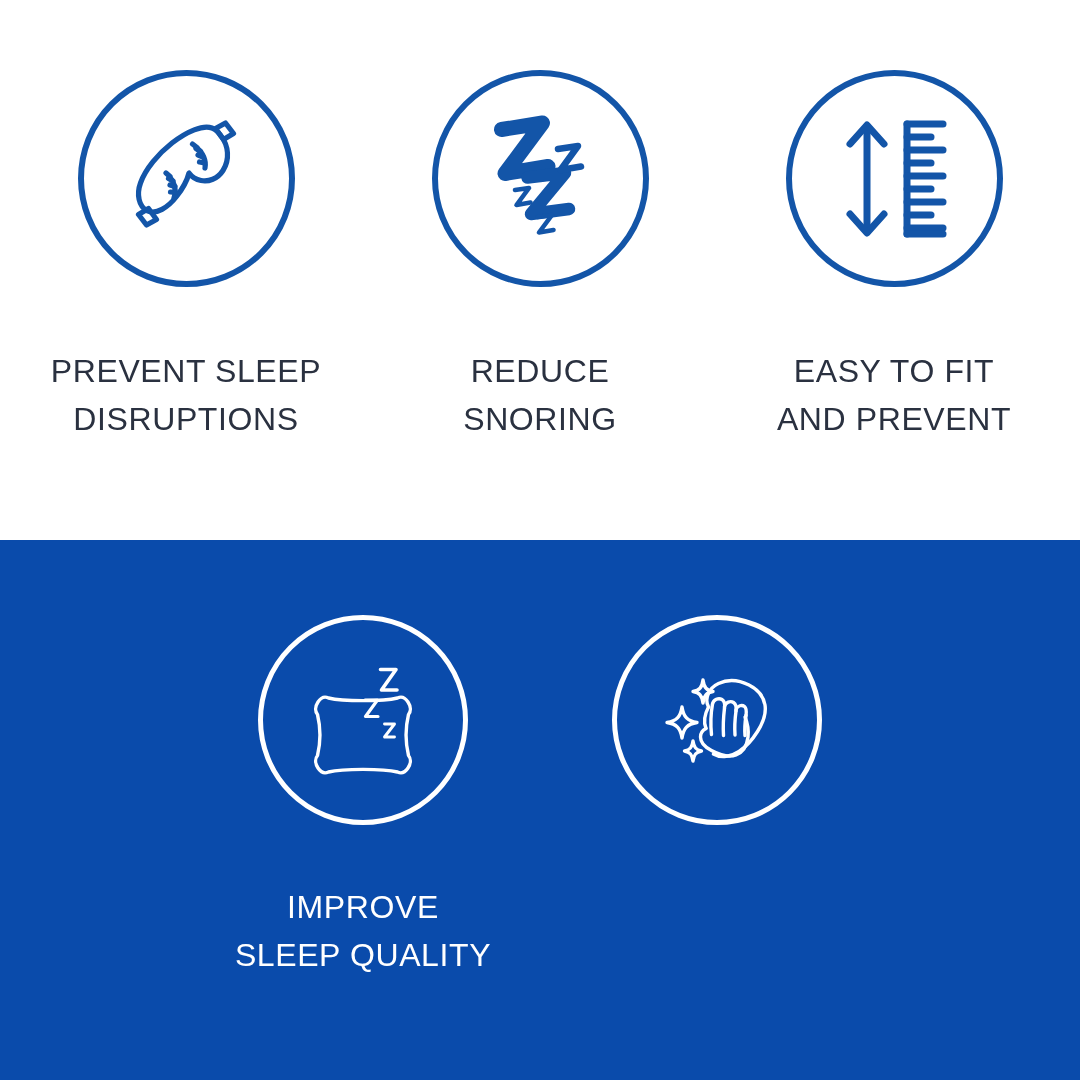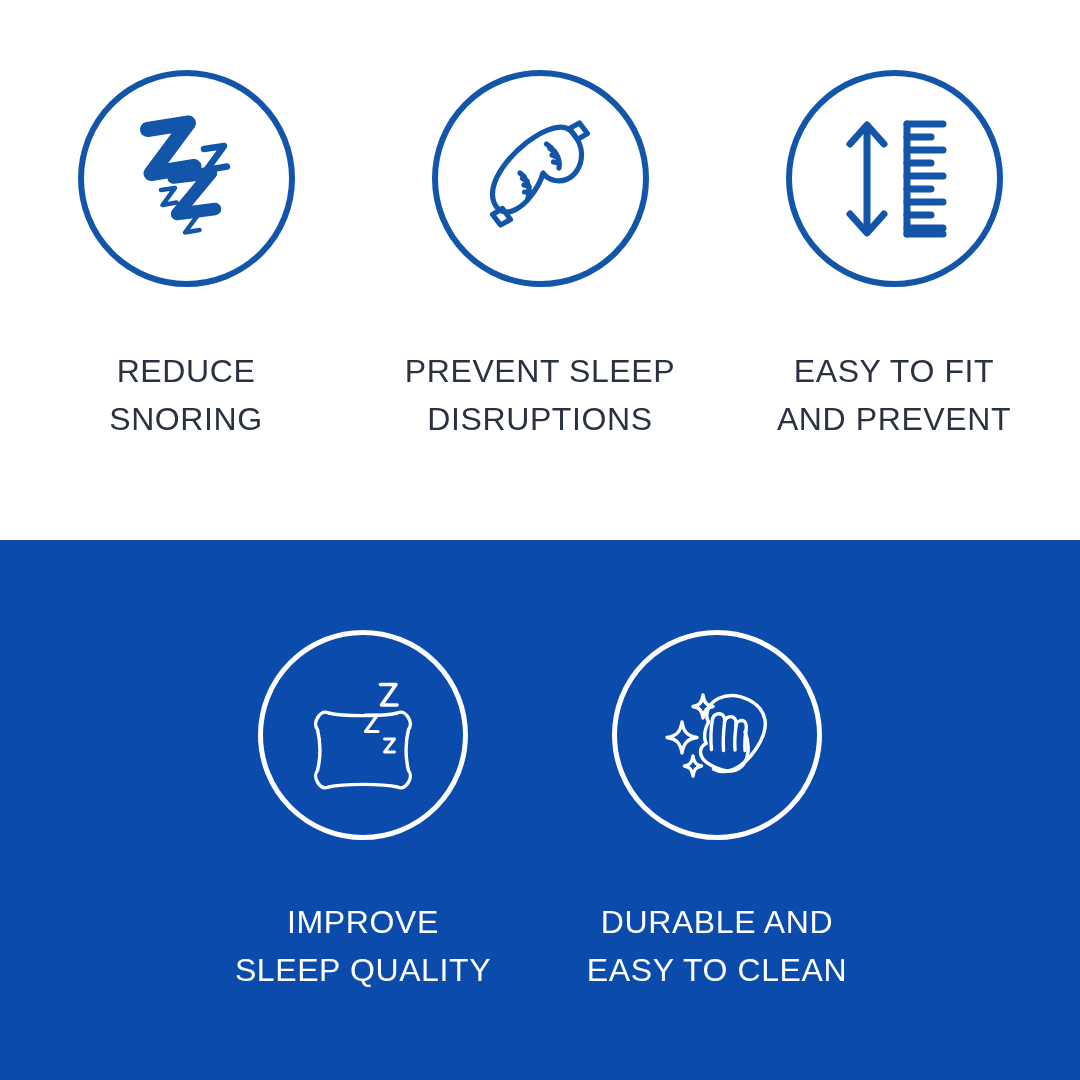--- a/index.html
+++ b/index.html
@@ -15,21 +15,21 @@
   .section{position:absolute;left:0;width:1080px;box-sizing:border-box;}
   .section-top{top:0;height:540px;background:#ffffff;}
   .section-bottom{top:540px;height:540px;background:#0A4BAB;}
 
   
   .row{
     position:absolute;left:0;width:1080px;
     display:flex;justify-content:center;align-items:flex-start;
   }
   .row-top{top:70px;}
-  .row-bottom{top:630px;}
+  .row-bottom{top:615px;}
 
   .feature{
     display:flex;flex-direction:column;align-items:center;
     box-sizing:border-box;
   }
   .row-top .feature{width:354px;}
   .row-bottom .feature{width:354px;}
 
   .badge{
     display:flex;align-items:center;justify-content:center;
@@ -64,41 +64,20 @@
   }
 </style>
 </head>
 <body>
 
 <div class="board">
 
   <div class="section section-top"></div>
 
   <div class="row row-top">
-
-    <div class="feature">
-      <div class="badge">
-        <svg width="150" height="150" viewBox="0 0 150 150">
-          <g fill="none" stroke="#1355A8" stroke-linecap="round" stroke-linejoin="round">
-
-            <path d="M36.5 25.5 L77.5 19.0 L40.0 69.5 L83.0 62.5" stroke-width="15"></path>
-
-            <path d="M62.5 73.5 L100.0 69.0 L66.0 110.0 L104.0 105.0" stroke-width="12.5"></path>
-
-            <path d="M93.0 45.0 L113.0 42.0 L95.5 66.0 L116.0 62.5" stroke-width="6.5"></path>
-
-            <path d="M50.0 86.0 L64.0 84.0 L51.5 101.0 L65.5 98.5" stroke-width="4.6"></path>
-
-            <path d="M72.5 113.0 L87.0 111.0 L74.0 128.5 L88.5 126.0" stroke-width="4.6"></path>
-          </g>
-        </svg>
-      </div>
-      <div class="caption">REDUCE
-SNORING</div>
-    </div>
 
     <div class="feature">
       <div class="badge">
         <svg width="150" height="150" viewBox="0 0 150 150">
           <g fill="none" stroke="#1355A8" stroke-width="5.2" stroke-linecap="round" stroke-linejoin="round">
 
             <path d="M104.5 24.5 L114.5 19.0 L122.5 29.5 L112.5 35.5 Z"></path>
             <path d="M45.5 115.5 L35.5 121.0 L27.5 110.5 L37.5 104.5 Z"></path>
 
             <path d="M110.0 32.0
@@ -121,20 +100,41 @@
             <path d="M58.5 73.0 C64.0 78.5 65.5 87.5 63.0 94.0"></path>
             <path d="M59.0 72.5 L55.0 69.0"></path>
             <path d="M62.0 77.0 L57.5 74.5"></path>
             <path d="M64.0 82.5 L59.0 81.0"></path>
             <path d="M64.5 88.5 L59.5 88.0"></path>
           </g>
         </svg>
       </div>
       <div class="caption">PREVENT SLEEP
 DISRUPTIONS</div>
+    </div>
+
+    <div class="feature">
+      <div class="badge">
+        <svg width="150" height="150" viewBox="0 0 150 150">
+          <g fill="none" stroke="#1355A8" stroke-linecap="round" stroke-linejoin="round">
+
+            <path d="M36.5 25.5 L77.5 19.0 L40.0 69.5 L83.0 62.5" stroke-width="15"></path>
+
+            <path d="M62.5 73.5 L100.0 69.0 L66.0 110.0 L104.0 105.0" stroke-width="12.5"></path>
+
+            <path d="M93.0 45.0 L113.0 42.0 L95.5 66.0 L116.0 62.5" stroke-width="6.5"></path>
+
+            <path d="M50.0 86.0 L64.0 84.0 L51.5 101.0 L65.5 98.5" stroke-width="4.6"></path>
+
+            <path d="M72.5 113.0 L87.0 111.0 L74.0 128.5 L88.5 126.0" stroke-width="4.6"></path>
+          </g>
+        </svg>
+      </div>
+      <div class="caption">REDUCE
+SNORING</div>
     </div>
 
     <div class="feature">
       <div class="badge">
         <svg width="150" height="150" viewBox="0 0 150 150">
           <g stroke="#1355A8" fill="none" stroke-width="7" stroke-linecap="round" stroke-linejoin="round">
 
             <line x1="48" y1="22" x2="48" y2="128"></line>
             <polyline points="31,40 48,21 65,40"></polyline>
             <polyline points="31,110 48,129 65,110"></polyline>
@@ -237,19 +237,17 @@
                      C57.5 45.5 60.0 42.5 61.0 35.0 Z"></path>
 
             <path d="M51.0 96.0
                      C51.8 102.5 54.0 105.0 59.5 106.0
                      C54.0 107.0 51.8 109.5 51.0 116.0
                      C50.2 109.5 48.0 107.0 42.5 106.0
                      C48.0 105.0 50.2 102.5 51.0 96.0 Z"></path>
           </g>
         </svg>
       </div>
-      <div class="caption">DURABLE AND
-EASY TO CLEAN</div>
     </div>
 
   </div>
 
 </div>
 
 </body></html>

